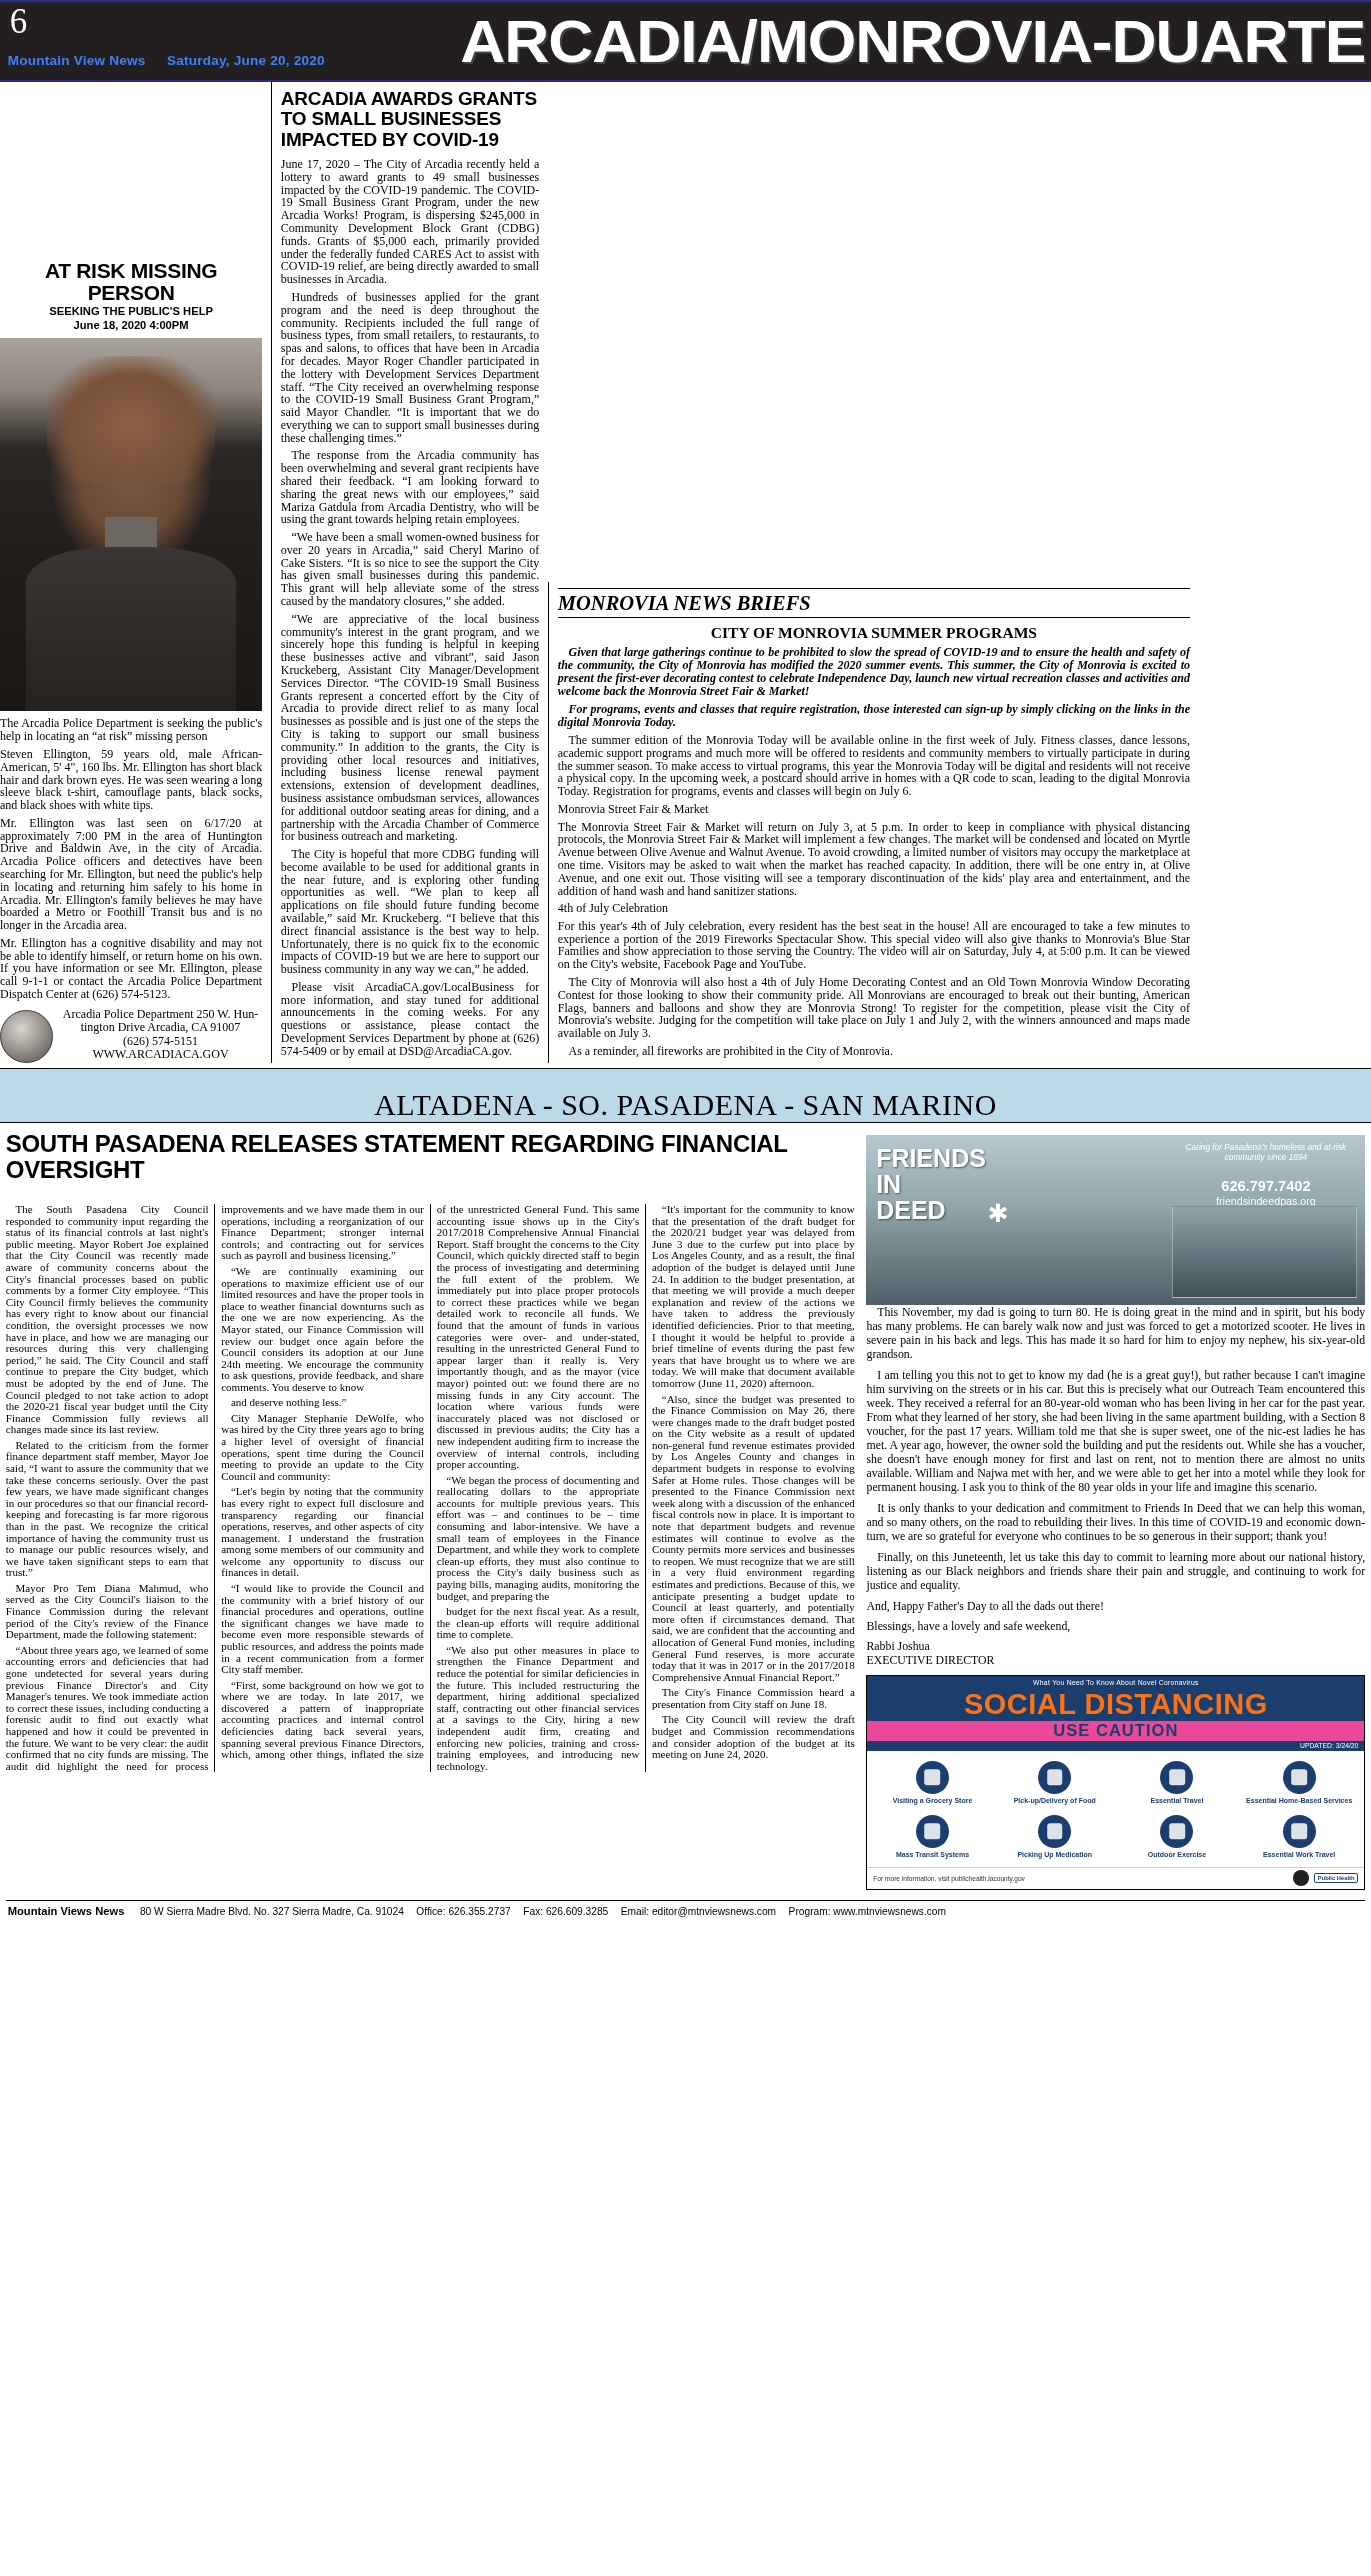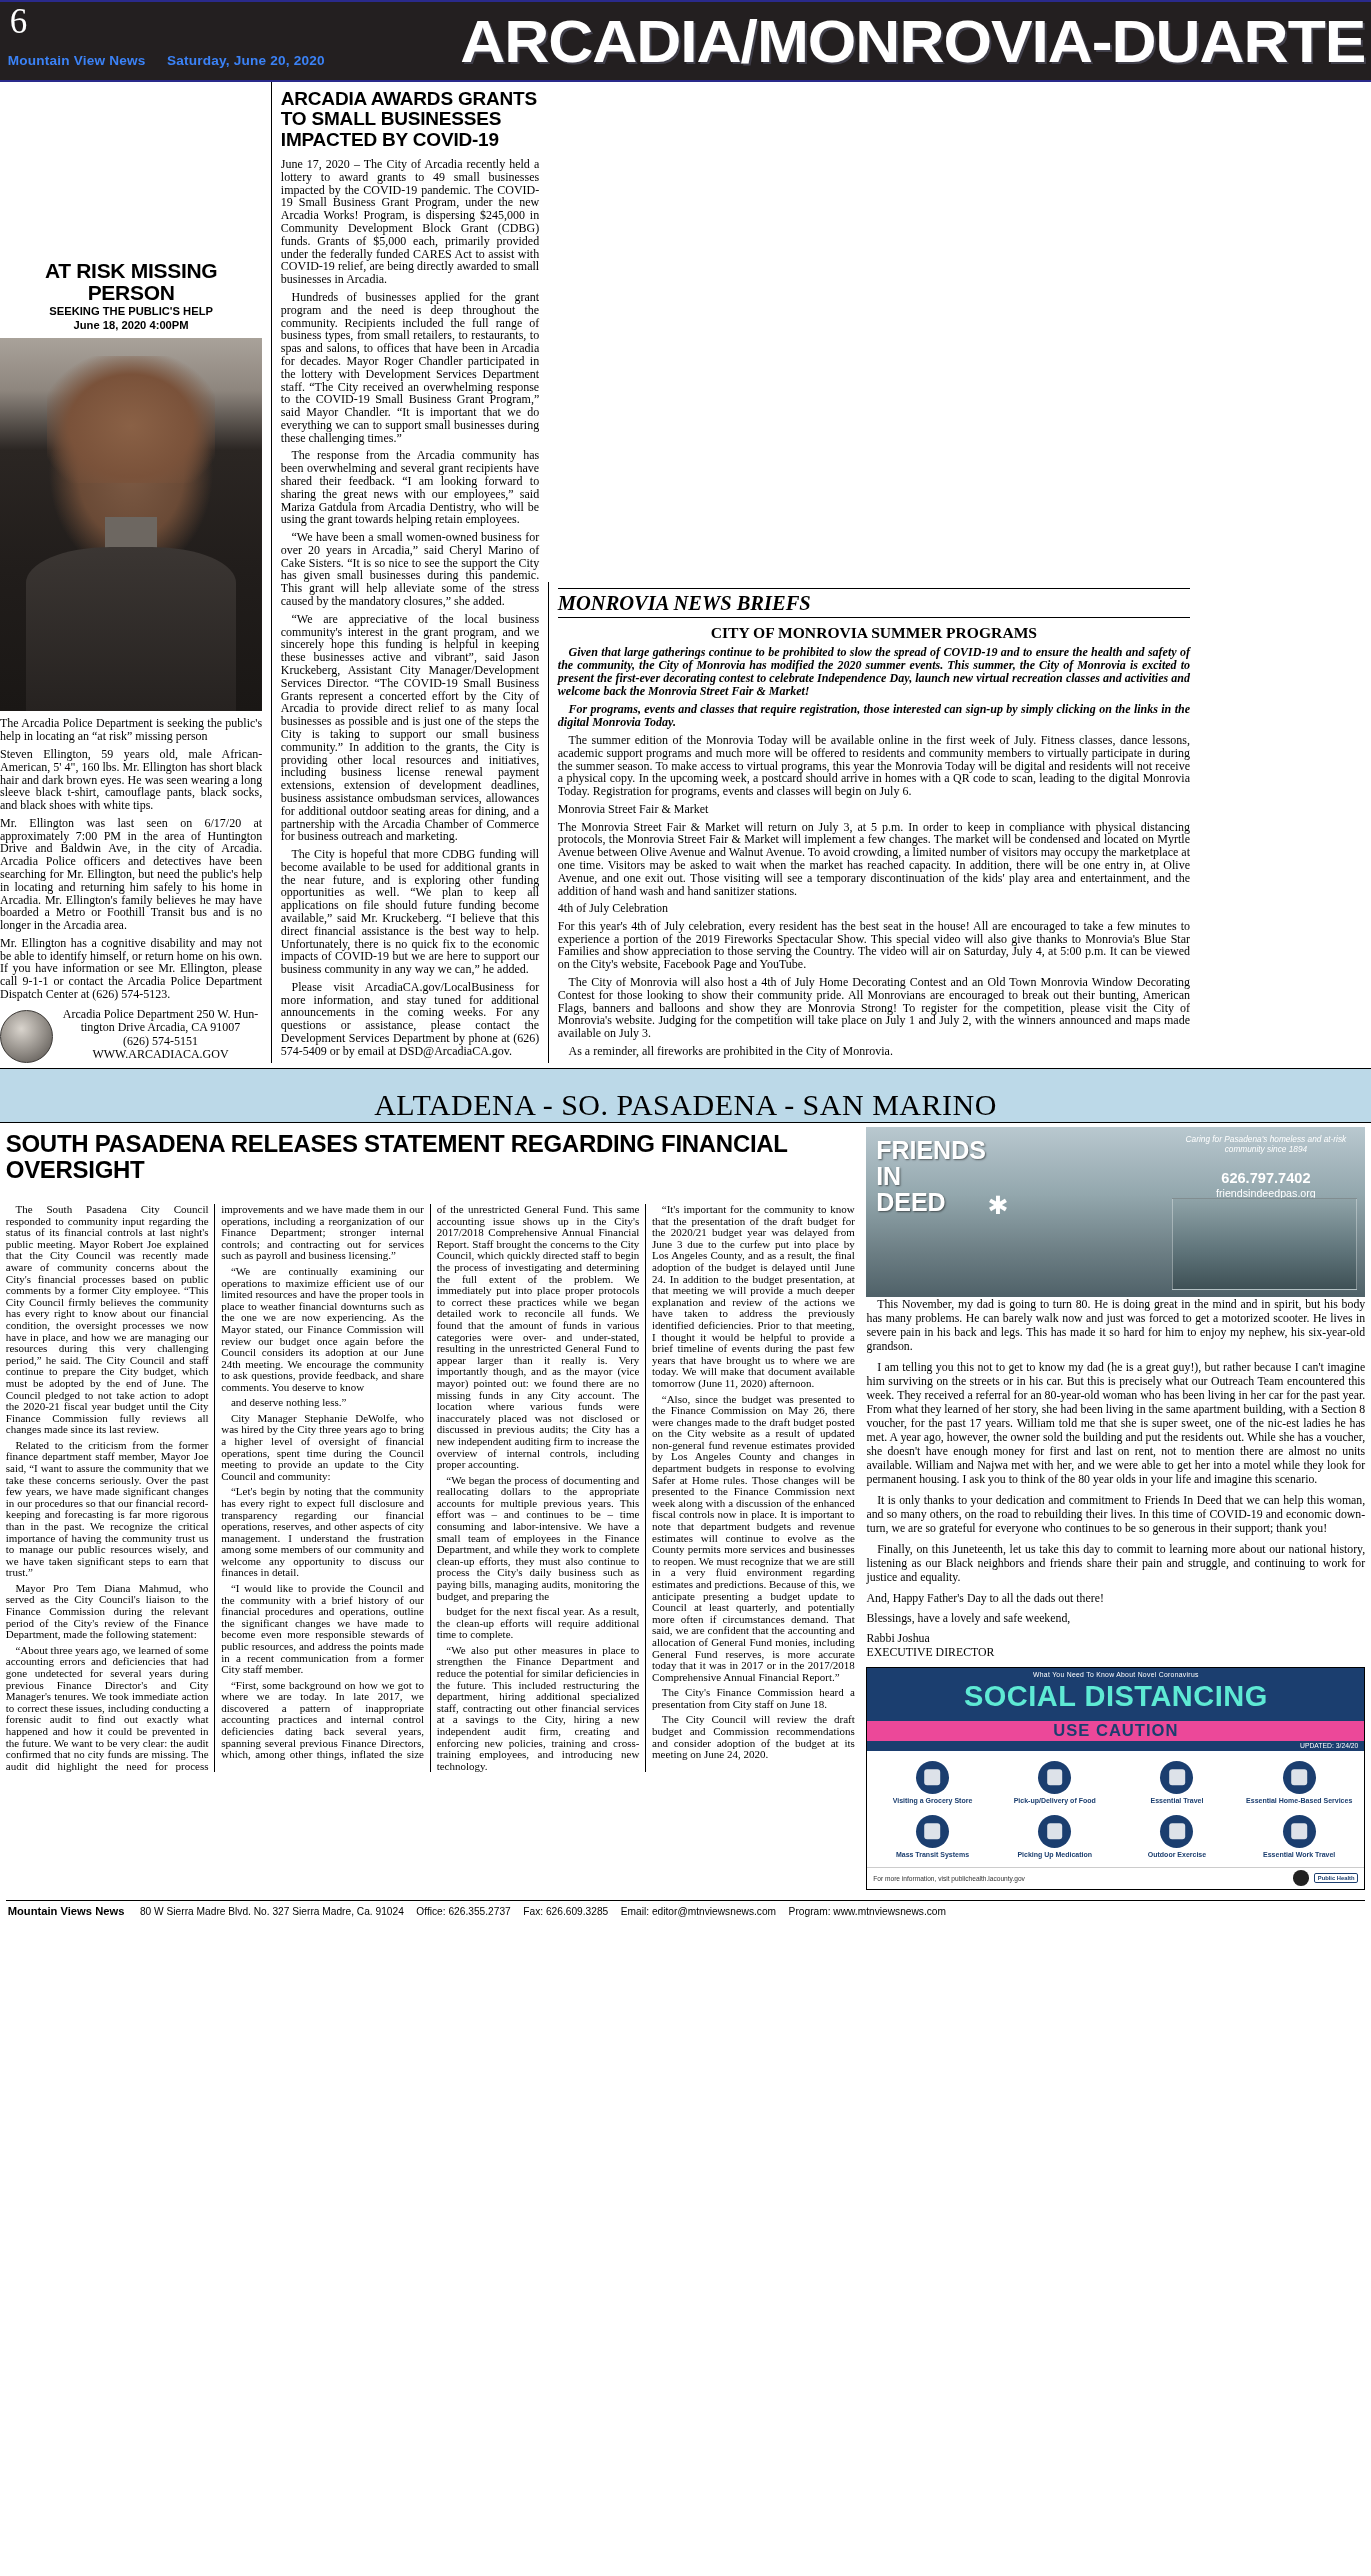--- a/index.html
+++ b/index.html
@@ -208,21 +208,21 @@
     margin:0 0 3.9px 0;
     text-indent:9.7px;
     hyphens:auto;
     -webkit-hyphens:auto;
   }
 
   
   .ad-fid{
     width:100%;height:170px;position:relative;overflow:hidden;
     background:linear-gradient(180deg,#b9c8cf 0%,#93a7ad 40%,#6e8086 72%,#4f6168 100%);
-    margin-top:4px;
+    margin-top:12px;
   }
   .ad-fid .fid-title{
     position:absolute;left:9.7px;top:9.7px;
     font-family:"Liberation Sans",sans-serif;font-weight:bold;
     color:#fff;font-size:25px;line-height:26px;
     text-shadow:1px 1px 1.9px rgba(0,0,0,.5);
   }
   .ad-fid .fid-star{
     position:absolute;left:121px;top:64px;color:#fff;font-size:25px;
   }
@@ -261,23 +261,23 @@
   .ad-sd{
     margin-top:7.8px;border:1px solid #000;background:#fff;
     width:100%;box-sizing:border-box;
   }
   .ad-sd .sd-top{
     background:#1b3e6f;color:#fff;text-align:center;
     font-family:"Liberation Sans",sans-serif;font-size:6.8px;
     padding:2.9px 0 1.9px 0;letter-spacing:0.3px;
   }
   .ad-sd .sd-title{
-    background:#1b3e6f;color:#5eead4;text-align:center;
+    background:#1b3e6f;color:#f97316;text-align:center;
     font-family:"Liberation Sans",sans-serif;font-weight:bold;
-    font-size:29px;line-height:32px;padding-bottom:9px;letter-spacing:0.5px;
+    font-size:29px;line-height:32px;padding-bottom:1px;letter-spacing:0.5px;
   }
   .ad-sd .sd-sub{
     background:#ec4899;color:#1b3e6f;text-align:center;
     font-family:"Liberation Sans",sans-serif;font-weight:bold;
     font-size:16.6px;line-height:20.5px;letter-spacing:1px;
   }
   .ad-sd .sd-date{
     background:#1b3e6f;color:#fff;text-align:right;
     font-family:"Liberation Sans",sans-serif;font-size:6.8px;padding:1px 5.8px 1.9px 0;
   }

